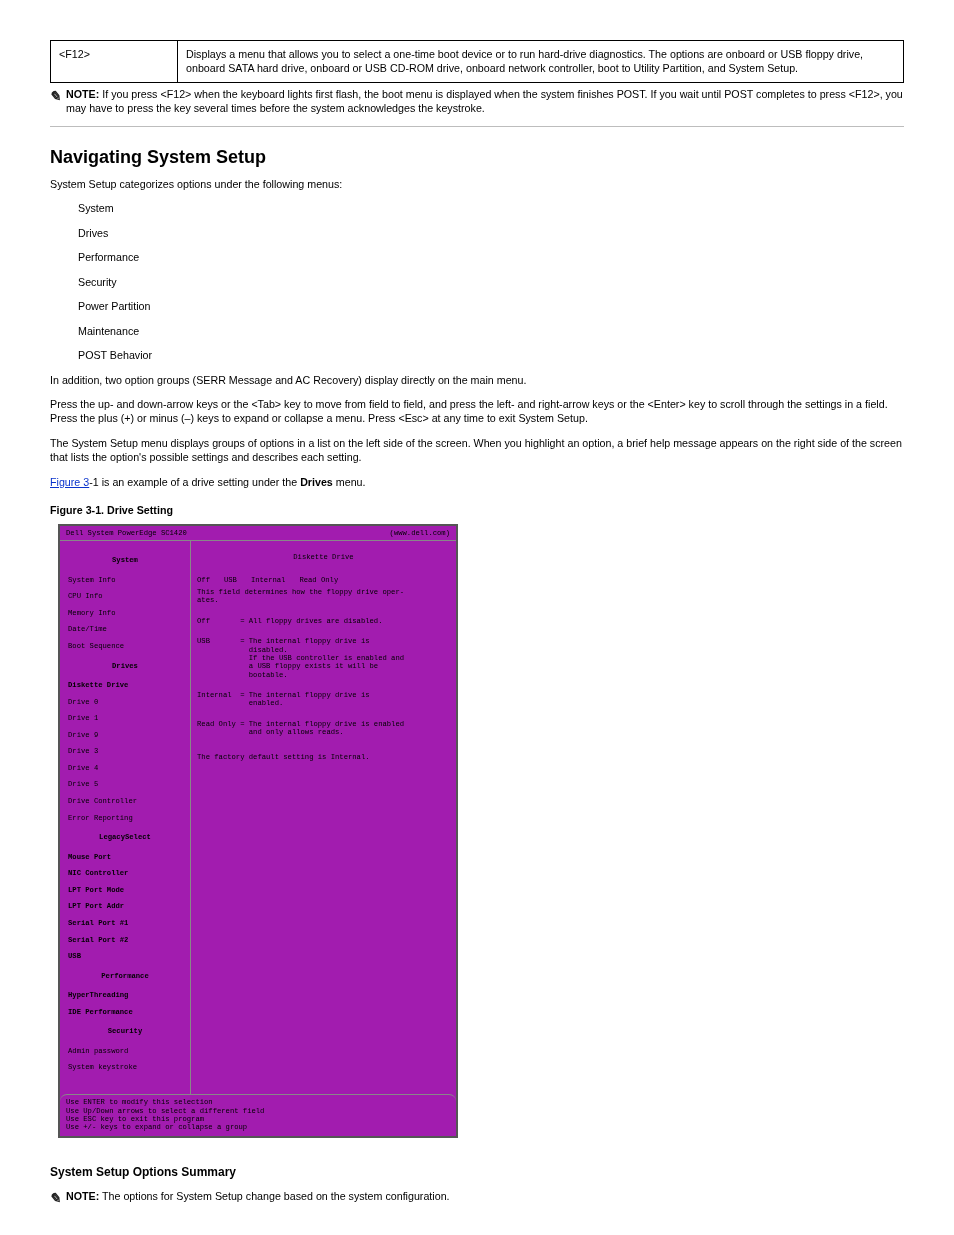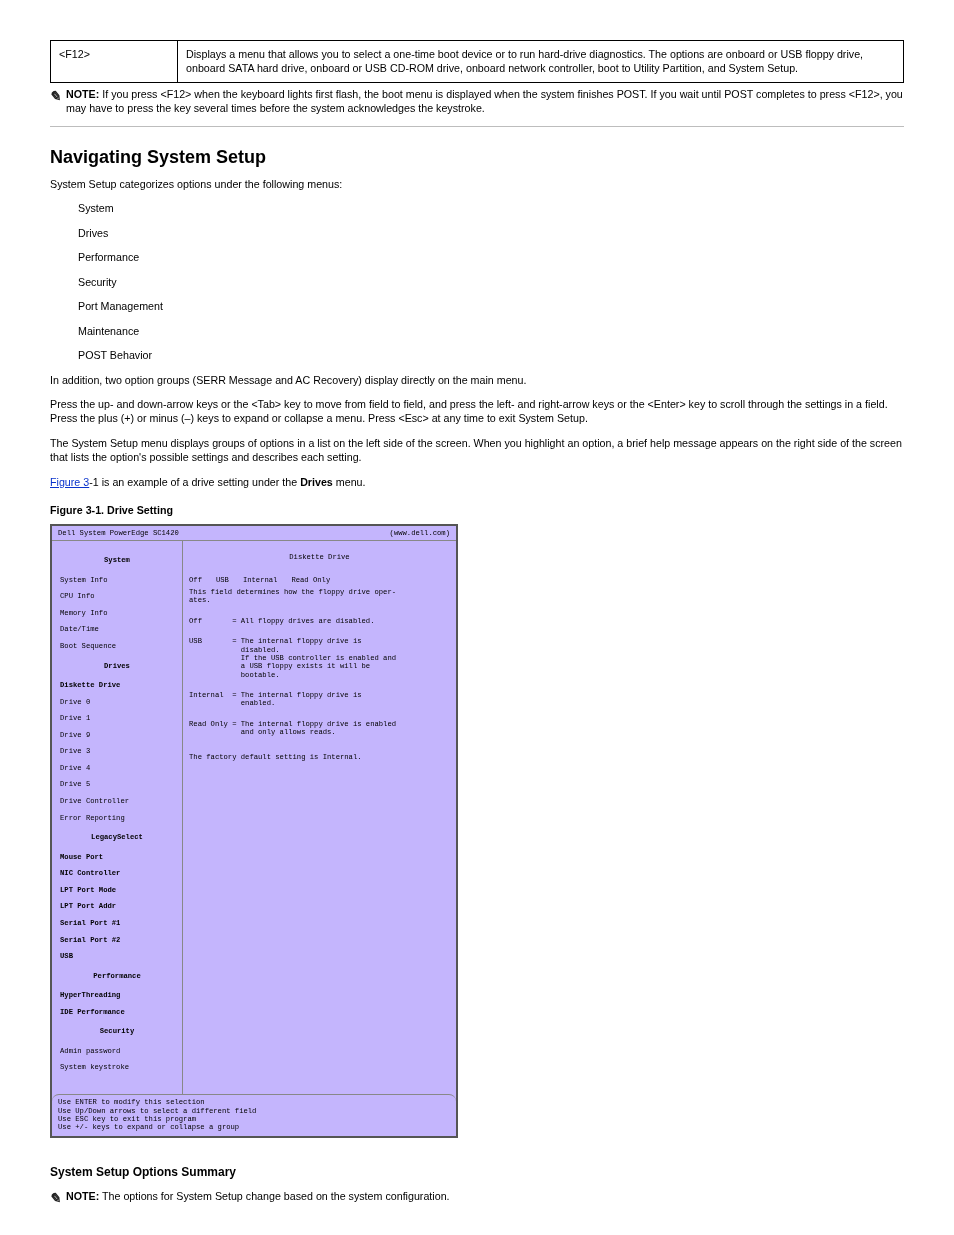--- a/index.html
+++ b/index.html
@@ -60,25 +60,26 @@
   p.body { margin: 0 0 10px; }
   p.body.indent-after-heading { margin-top: 4px; }
   .indent { margin-left: 28px; }
   .link { color: #0933cc; text-decoration: underline; }
   .fig-label { font-weight: bold; margin: 14px 0 6px; }
 
   
   .bios-wrap { width: 408px; }
   .bios-outer {
     border: 2px solid #555;
-    background: #c4b5fd;
+    background: #a21caf;
     font-family: "Courier New", monospace;
     font-size: 7.2px;
     line-height: 1.15;
     color: #000;
+    margin-left: 8px;
   }
   .bios-top {
     display: flex;
     justify-content: space-between;
     padding: 3px 6px;
     border-bottom: 1px solid #888;
   }
   .bios-body { display: flex; }
   .bios-left {
     width: 118px;
@@ -142,21 +143,21 @@
 
   <hr class="sep">
 
   <h2 class="sec">Navigating System Setup</h2>
   <p class="body indent-after-heading">System Setup categorizes options under the following menus:</p>
   <div class="indent">
     <p class="body">System</p>
     <p class="body">Drives</p>
     <p class="body">Performance</p>
     <p class="body">Security</p>
-    <p class="body">Port Management</p>
+    <p class="body">Power Partition</p>
     <p class="body">Maintenance</p>
     <p class="body">POST Behavior</p>
   </div>
   <p class="body">In addition, two option groups (SERR Message and AC Recovery) display directly on the main menu.</p>
   <p class="body">
     <span>Press the up- and down-arrow keys or the &lt;Tab&gt; key to move from field to field, and press the left-</span><span> and right-arrow keys or the &lt;Enter&gt; key to scroll through the settings in a field. Press the plus (+) or minus (–) keys to expand or collapse a menu. Press &lt;Esc&gt; at any time to exit System Setup.</span>
   </p>
   <p class="body">The System Setup menu displays groups of options in a list on the left side of the screen. When you highlight an option, a brief help message appears on the right side of the screen that lists the option's possible settings and describes each setting.</p>
   <p class="body">
     <a class="link">Figure 3</a><span>-1 is an example of a drive setting under the </span><b>Drives</b><span> menu.</span>

